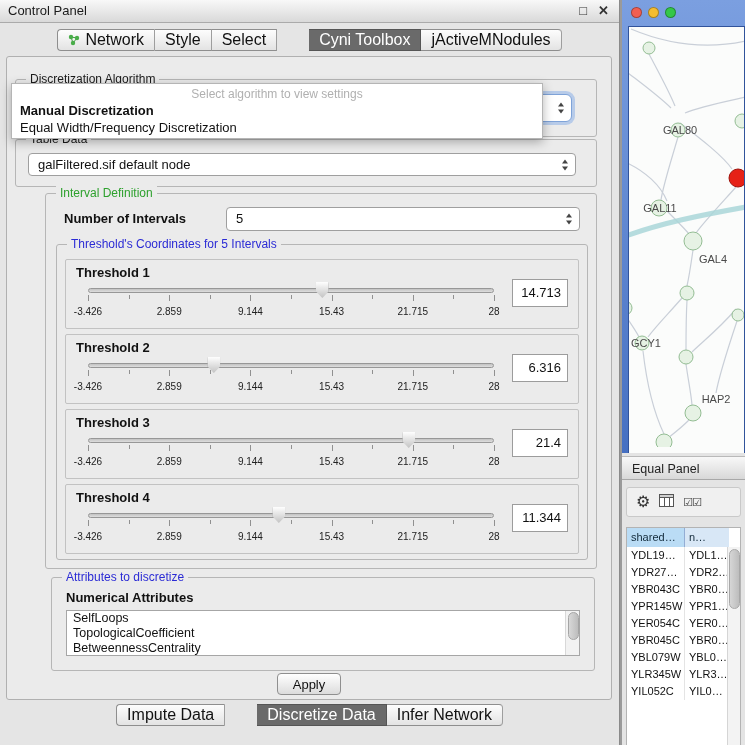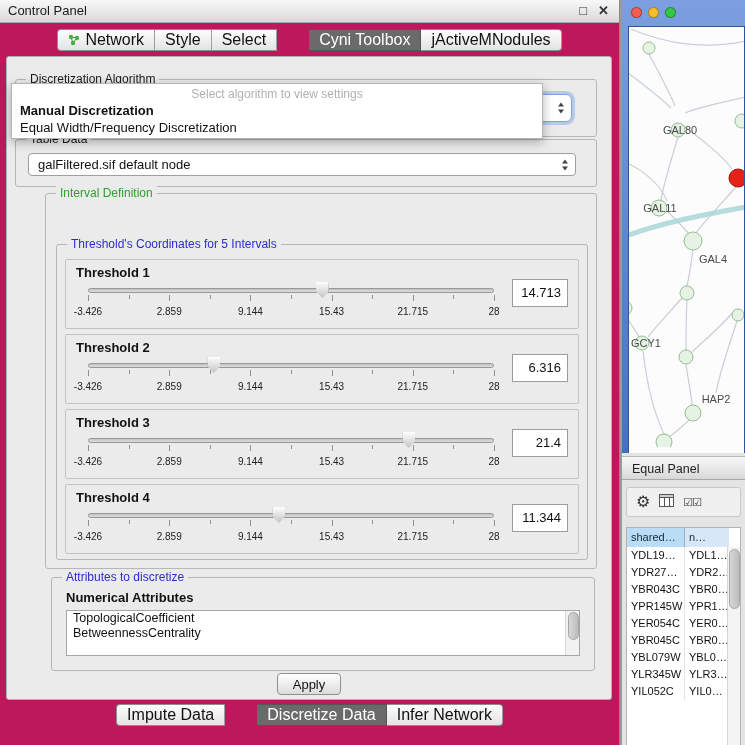--- a/index.html
+++ b/index.html
@@ -1,20 +1,20 @@
 <!DOCTYPE html>
 <html><head>
 <meta charset="utf-8">
 <style>
   html,body{margin:0;padding:0;}
   body{font-family:"Liberation Sans",sans-serif;background:#9a9a9a;}
   .stage{position:relative;width:745px;height:745px;overflow:hidden;background:#9a9a9a;}
 
   
-  .control-panel{position:absolute;left:0;top:0;width:620px;height:745px;background:#be185d;border-right:1px solid #8a8a8a;box-sizing:border-box;}
+  .control-panel{position:absolute;left:0;top:0;width:620px;height:745px;background:#e5e5e5;border-right:1px solid #8a8a8a;box-sizing:border-box;}
   .titlebar{position:absolute;left:0;top:0;right:0;height:22px;background:linear-gradient(#f8f8f8,#d9d9d9);border-bottom:1px solid #aaa;}
   .tb-title{position:absolute;left:8px;top:0;line-height:22px;font-size:13px;color:#1a1a1a;}
   .win-btn{position:absolute;top:2px;font-size:13px;color:#333;cursor:default;line-height:18px;}
   .win-btn.float-btn{right:32px;}
   .win-btn.close-btn{right:10px;font-weight:bold;}
 
   .tabbar{position:absolute;left:0;right:0;display:flex;justify-content:center;}
   .tabbar.top{top:29px;}
   .tabbar.bottom{top:704px;}
   .tab{display:flex;align-items:center;gap:5px;height:20px;padding:0 10px;font-size:16px;background:linear-gradient(#fdfdfd,#e3e3e3);border-top:1px solid #8e8e8e;border-bottom:1px solid #8e8e8e;border-right:1px solid #9e9e9e;color:#111;white-space:nowrap;}
@@ -167,20 +167,30 @@
           <span class="spin">
               <i class="up"></i>
               <i class="dn"></i>
             </span>
         </div>
       </div>
 
       <div class="groupbox interval-group">
         <span class="gb-title green">Interval Definition</span>
 
+        <div class="numint-row">
+          <span class="numint-label">Number of Intervals</span>
+          <div class="combo numint-combo">
+            <span class="combo-text">5</span>
+            <span class="spin">
+                <i class="up"></i>
+                <i class="dn"></i>
+              </span>
+          </div>
+        </div>
 
         <div class="groupbox thr-group">
           <span class="gb-title blue">Threshold's Coordinates for 5 Intervals</span>
           <div id="threshold-blocks">
               <div class="th-block">
                 <div class="th-label">Threshold 1</div>
                 <div class="slider-wrap">
                   <div class="slider-track"></div>
                   <i class="tick major" style="left: 0%;"></i>
                   <i class="tick" style="left: 10%;"></i>
@@ -288,20 +298,21 @@
               </div>
             </div>
         </div>
       </div>
 
       <div class="groupbox attr-group">
         <span class="gb-title blue">Attributes to discretize</span>
         <div class="attr-subtitle">Numerical Attributes</div>
         <div class="listbox">
           <div id="attr-items">
+              <div class="attr-item">SelfLoops</div>
               <div class="attr-item">TopologicalCoefficient</div>
               <div class="attr-item">BetweennessCentrality</div>
             </div>
           <div class="lb-scrollbar">
             <div class="lb-thumb"></div>
           </div>
         </div>
       </div>
 
       <button class="apply-btn">Apply</button>

